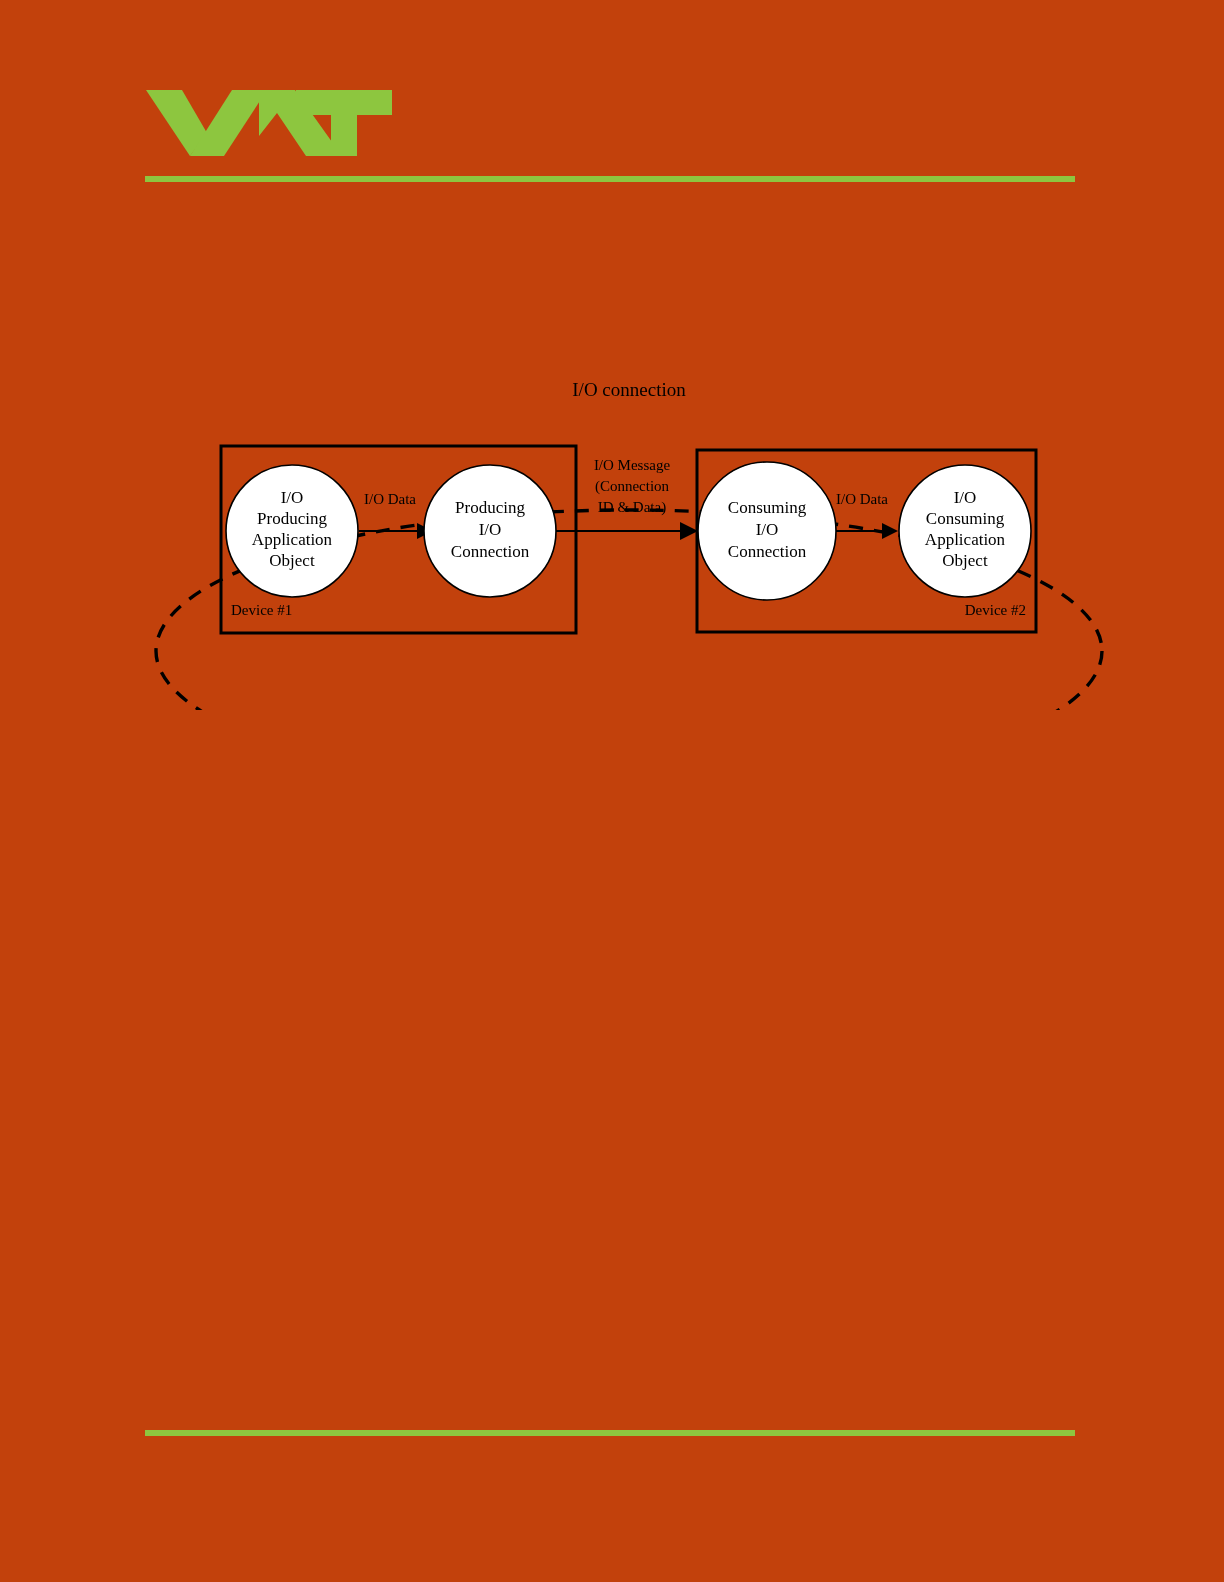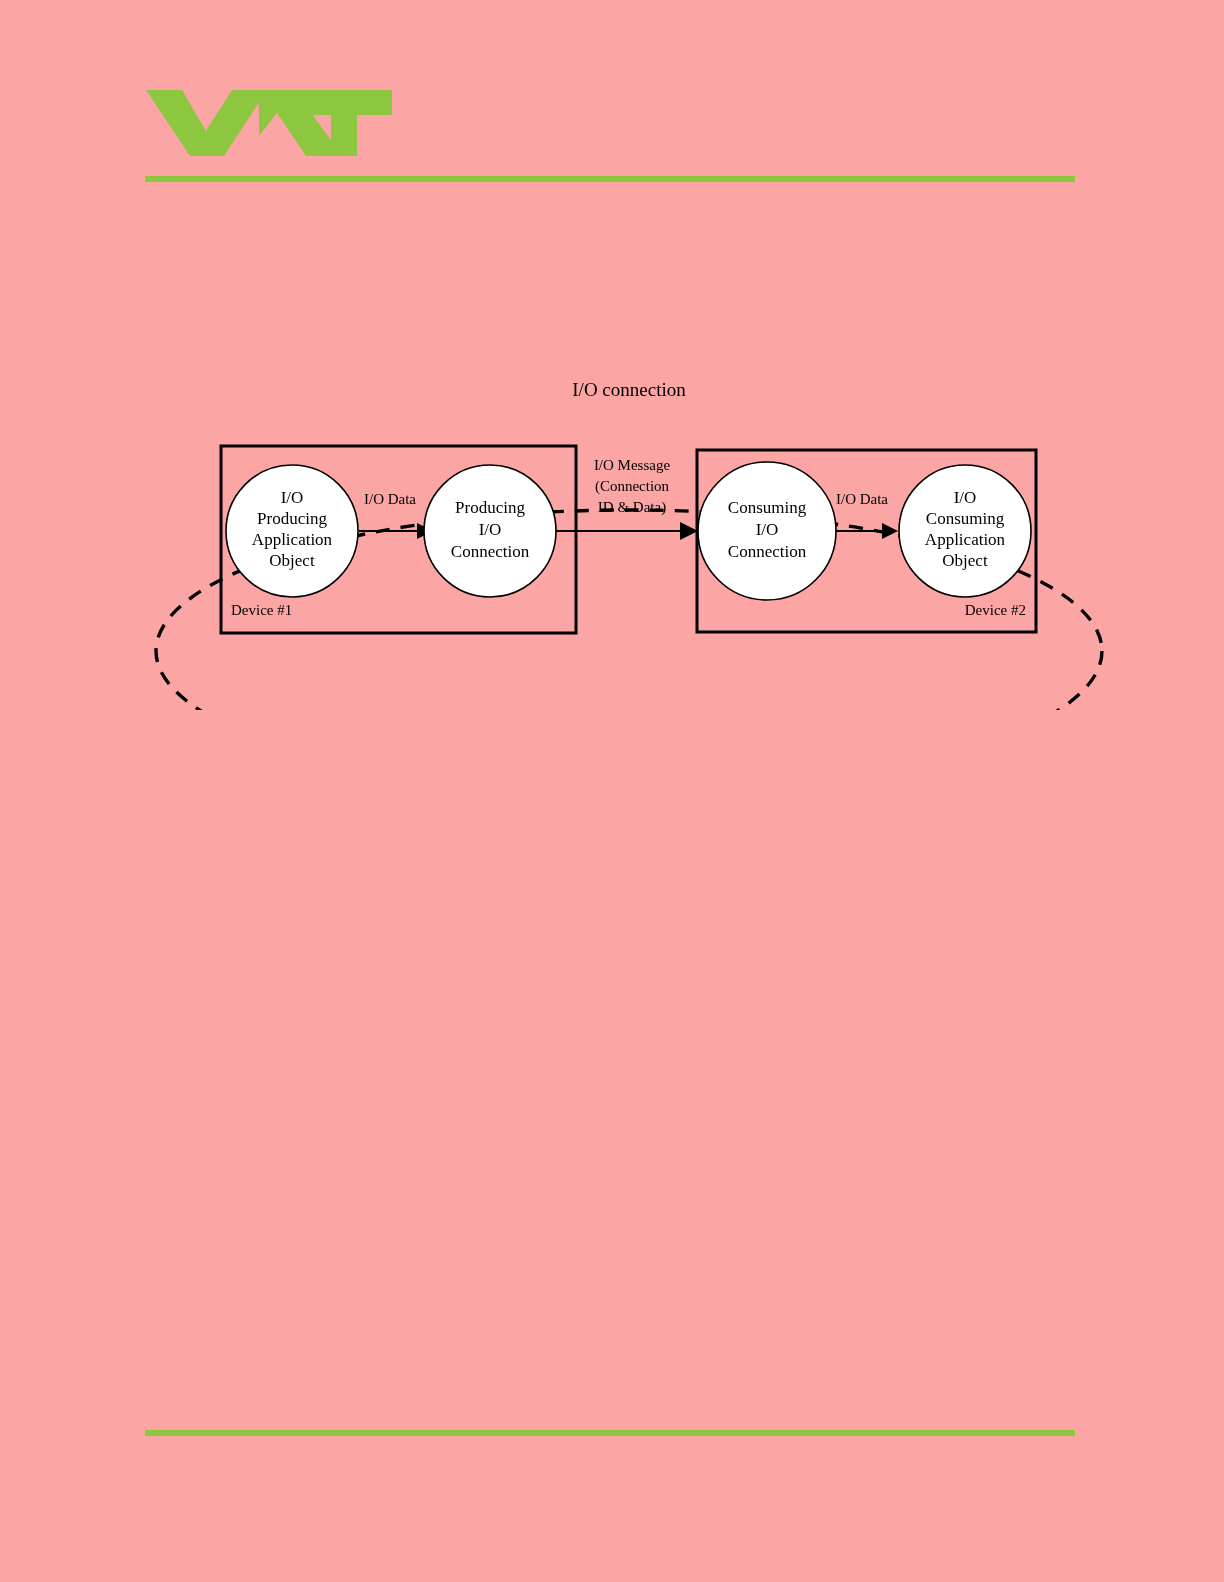--- a/index.html
+++ b/index.html
@@ -13,21 +13,21 @@
     height: 1582px;
     position: relative;
     font-family: "Liberation Serif", "DejaVu Serif", serif;
     overflow: hidden;
   }
 
   
   #page {
     position: absolute;
     inset: 0;
-    background: #fca5a5;
+    background: #c2410c;
   }
 
   #brand-logo {
     position: absolute;
     left: 146px;
     top: 84px;
     width: 246px;
     height: 72px;
   }
 

